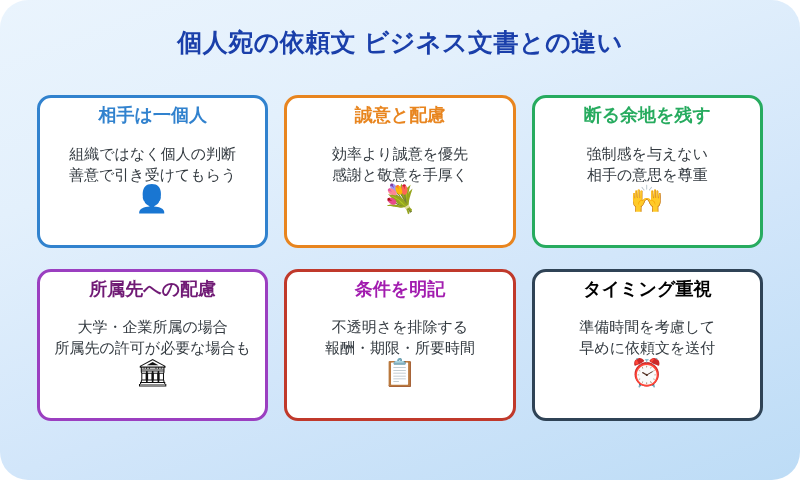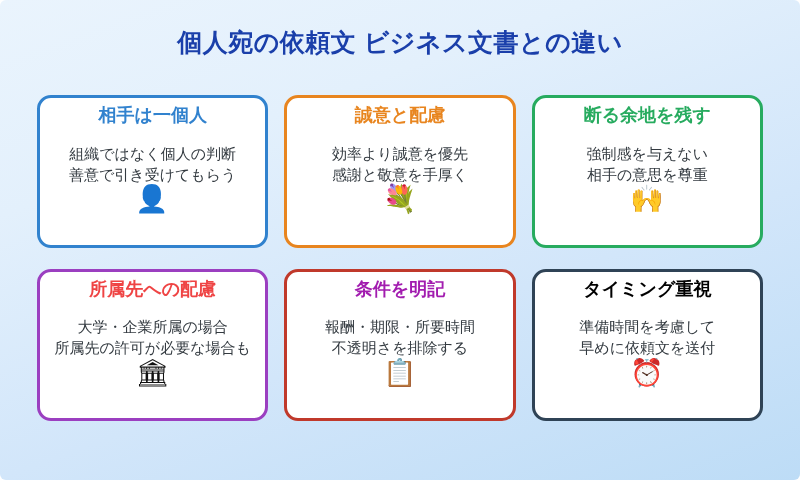--- a/index.html
+++ b/index.html
@@ -7,21 +7,21 @@
   html, body {
     width: 800px;
     height: 480px;
     background: #ffffff;
   }
 
   #canvas {
     position: relative;
     width: 800px;
     height: 480px;
-    border-radius: 6px;
+    border-radius: 28px;
     background: linear-gradient(160deg, #eaf4fd 0%, #e3f0fc 28%, #d2e6fa 62%, #bddcf6 100%);
     overflow: hidden;
     font-family: "Liberation Sans", "DejaVu Sans", sans-serif;
   }
 
   
   #title {
     position: absolute;
     top: 26px;
     left: 0;
@@ -113,33 +113,33 @@
     <div class="card" style="border-color: rgb(39, 171, 95);">
       <div class="card-title" style="color: rgb(39, 171, 95);">断る余地を残す</div>
       <div class="card-body">
         <div>強制感を与えない</div>
         <div>相手の意思を尊重</div>
       </div>
       <div class="card-icon">🙌</div>
     </div>
 
     <div class="card" style="border-color: rgb(155, 63, 192);">
-      <div class="card-title" style="color: #ef4444;">所属先への配慮</div>
+      <div class="card-title" style="color: #701a75;">所属先への配慮</div>
       <div class="card-body">
         <div>大学・企業所属の場合</div>
         <div>所属先の許可が必要な場合も</div>
       </div>
       <div class="card-icon">🏛</div>
     </div>
 
     <div class="card" style="border-color: rgb(192, 57, 43);">
       <div class="card-title" style="color: #a21caf;">条件を明記</div>
       <div class="card-body">
+        <div>不透明さを排除する</div>
         <div>報酬・期限・所要時間</div>
-        <div>不透明さを排除する</div>
       </div>
       <div class="card-icon">📋</div>
     </div>
 
     <div class="card" style="border-color: rgb(47, 67, 86);">
       <div class="card-title" style="color: #000000;">タイミング重視</div>
       <div class="card-body">
         <div>準備時間を考慮して</div>
         <div>早めに依頼文を送付</div>
       </div>

